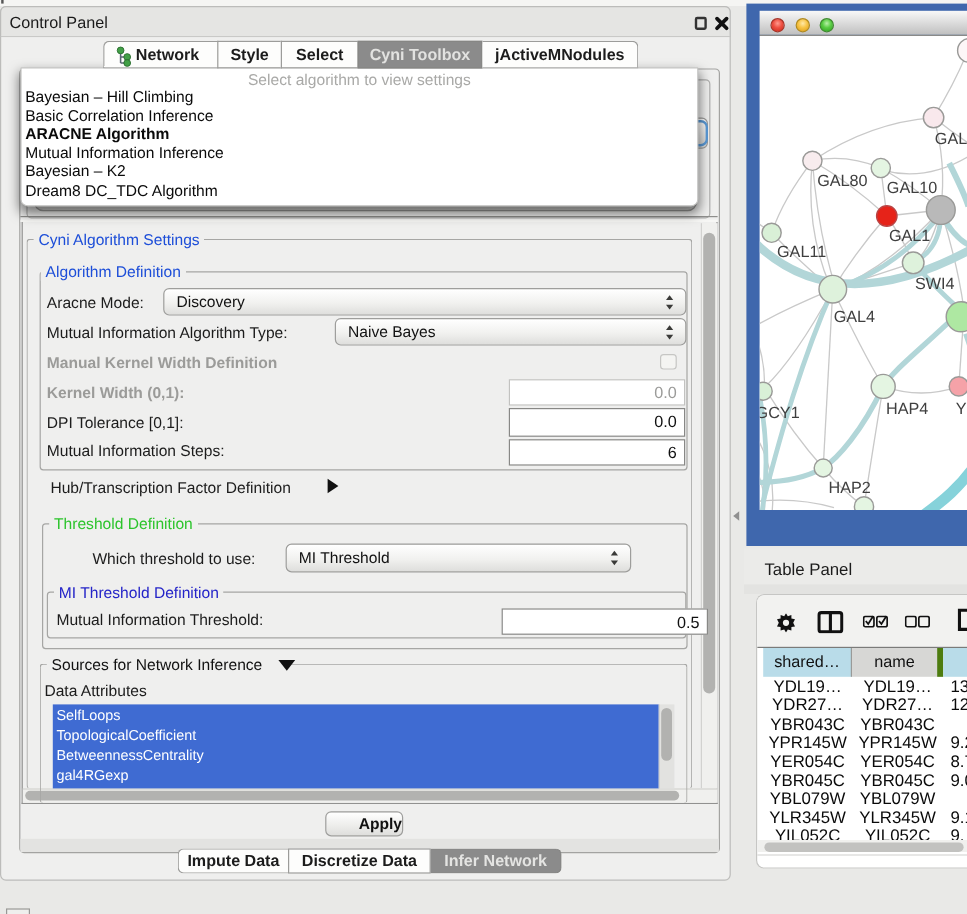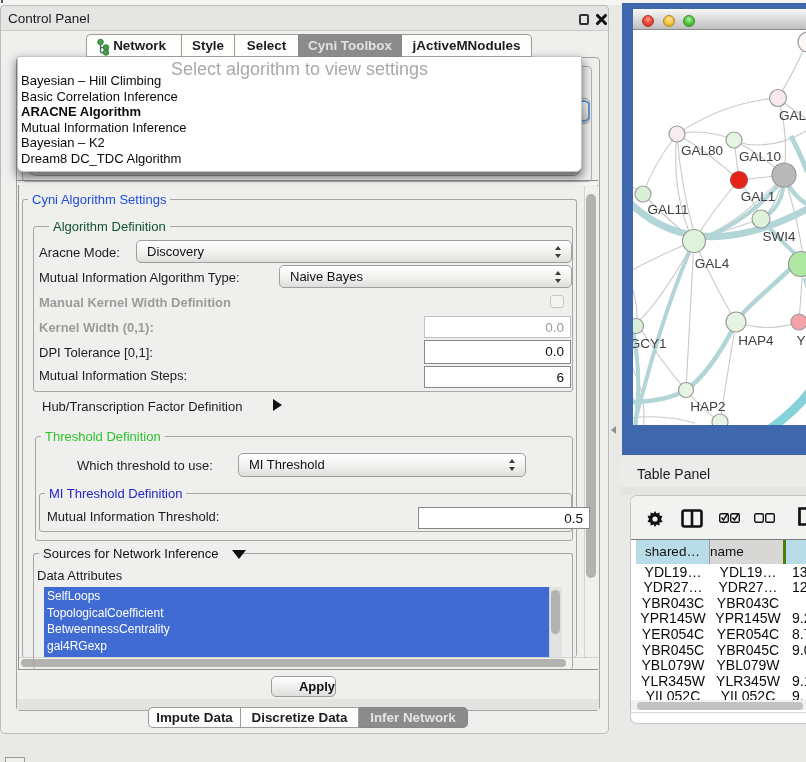--- a/index.html
+++ b/index.html
@@ -68,21 +68,21 @@
 <div class="thumb" style="left:586px;top:194px;width:10px;height:384px"></div>
 
 <div class="scroh" style="left:19px;top:657px;width:579px;height:12px"></div>
 <div class="thumb" style="left:21px;top:659px;width:545px;height:8px"></div>
 
 <div class="group" style="left:22px;top:199px;width:555px;height:458px;border-bottom:none">
   <span class="gt" style="left:5px;color:#1d4ed8">Cyni Algorithm Settings</span>
 </div>
 
 <div class="group" style="left:33px;top:226px;width:540px;height:166px">
-  <span class="gt" style="left:15px;color:#14532d">Algorithm Definition</span>
+  <span class="gt" style="left:0;color:#1d4ed8">Algorithm Definition</span>
 </div>
 <div class="lbl abs" style="left:39px;top:245px">Aracne Mode:</div>
 <div class="combo" style="left:136px;top:240px;width:436px;height:23px">
     <span>Discovery</span>
     <i class="arrs"></i>
   </div>
 <div class="lbl abs" style="left:39px;top:270px">Mutual Information Algorithm Type:</div>
 <div class="combo" style="left:279px;top:265px;width:293px;height:23px">
     <span>Naive Bayes</span>
     <i class="arrs"></i>
@@ -130,21 +130,21 @@
 
 <div class="tab" style="left:148px;top:707px;width:92px;height:21px;line-height:19px;border-radius:5px 0 0 5px;border-right:none">Impute Data</div>
 <div class="tab" style="left:240px;top:707px;width:119px;height:21px;line-height:19px">Discretize Data</div>
 <div class="tab" style="left:359px;top:707px;width:109px;height:21px;line-height:19px;background:#8b8b8b;color:#e4e4e2;border-color:#868684;border-left:none;border-radius:0 5px 5px 0">Infer Network</div>
 
 <div class="abs" style="left:611px;top:426px;width:0;height:0;border-top:4px solid transparent;border-bottom:4px solid transparent;border-right:5px solid #909090"></div>
 
 <div class="abs" style="left:5px;top:757px;width:20px;height:12px;border:1.5px solid #989896;background:#efefed"></div>
 
 <div class="abs" style="left:17px;top:56px;width:565px;height:116px;background:#fff;border:1px solid #c4c4c2;border-radius:1px 1px 6px 6px;box-shadow:0 5px 10px 1px rgba(0,0,0,.5);z-index:50">
-  <div style="text-align:center;font-size:18px;color:#a9a9a7;padding-top:2px;height:16px">Select algorithm to view settings</div>
+  <div style="text-align:center;font-size:13px;color:#a9a9a7;padding-top:2px;height:16px">Select algorithm to view settings</div>
   <div style="font-size:13px;color:#0a0a0a;line-height:15.5px;padding-left:3px">
     Bayesian – Hill Climbing<br>
     Basic Correlation Inference<br>
     <b>ARACNE Algorithm</b><br>
     Mutual Information Inference<br>
     Bayesian – K2<br>
     Dream8 DC_TDC Algorithm
   </div>
 </div>
 
@@ -264,21 +264,21 @@
   <svg class="abs" style="left:123px;top:17px" width="22" height="11">
       <rect x="0.7" y="0.7" width="8.6" height="8.6" rx="1.5" fill="none" stroke="#111" stroke-width="1.4"></rect>
       <rect x="11.7" y="0.7" width="8.6" height="8.6" rx="1.5" fill="none" stroke="#111" stroke-width="1.4"></rect>
     </svg>
   <svg class="abs" style="left:167px;top:11px" width="16" height="19">
       <path d="M1.5 1.5 H9 L14 6 V17.5 H1.5 Z" fill="none" stroke="#111" stroke-width="2.7"></path>
     </svg>
 
   <div class="abs" style="left:0;top:43px;width:180px;height:1px;background:#7b7b79"></div>
   <div class="abs" style="left:5px;top:44px;width:74px;height:24px;background:#b9dce9;border-right:1px solid #9a9a98;text-align:center;font-size:13.5px;color:#111;line-height:24px">shared…</div>
-  <div class="abs" style="left:79px;top:44px;width:76px;height:24px;background:#d7d7d5;border-right:3px solid #4d7c0f;font-size:13.5px;color:#111;line-height:24px">name</div>
+  <div class="abs" style="left:79px;top:44px;width:76px;height:24px;background:#d7d7d5;border-right:5px solid #4d7c0f;text-align:center;font-size:13.5px;color:#111;line-height:24px">name</div>
   <div class="abs" style="left:155px;top:44px;width:25px;height:24px;background:#b9dce9"></div>
 
   <div class="row" style="top:67.5px">
       <span class="c1">YDL19…</span>
       <span class="c2">YDL19…</span>
       <span class="c3">13.</span>
     </div>
   <div class="row" style="top:83.1px">
       <span class="c1">YDR27…</span>
       <span class="c2">YDR27…</span>

